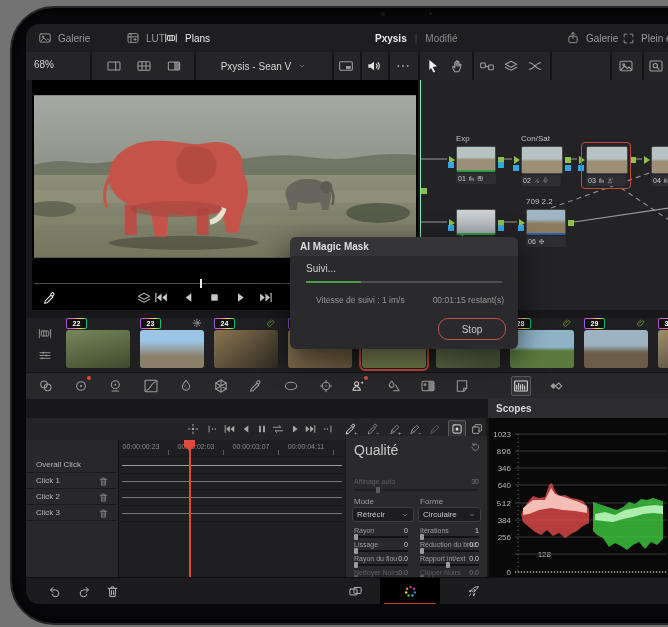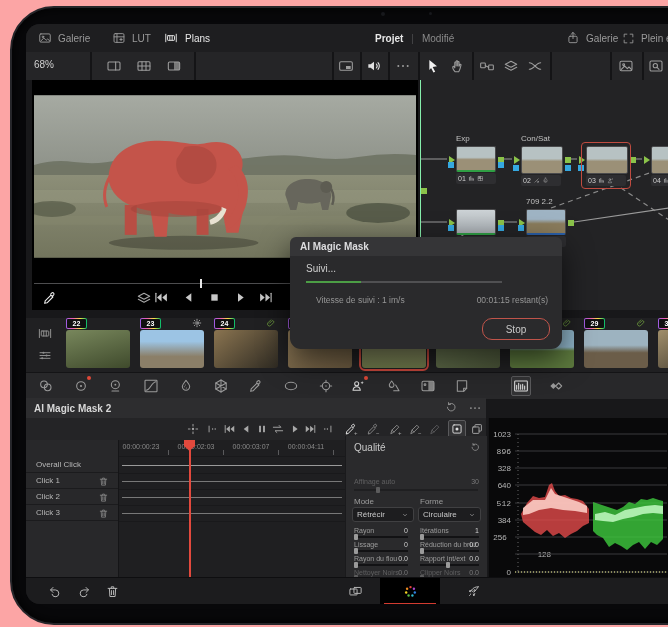--- a/index.html
+++ b/index.html
@@ -1,16 +1,16 @@
 <!DOCTYPE html>
 <html><head>
 <meta charset="utf-8">
 <style>
   html,body{margin:0;padding:0;background:#000;font-family:"Liberation Sans",sans-serif;}
-  #page{position:relative;width:668px;height:627px;overflow:hidden;background:#fca5a5;}
+  #page{position:relative;width:668px;height:627px;overflow:hidden;background:#737373;}
   svg.ic{display:block;fill:none;stroke:currentColor;stroke-width:1.6;stroke-linecap:round;stroke-linejoin:round;}
   
   #device{position:absolute;left:10px;top:6px;width:695px;height:615px;background:#08080a;border:2px solid #26262a;border-radius:44px 0 0 44px;box-shadow:inset 0 0 12px #000;}
   .camdot{position:absolute;width:4px;height:4px;border-radius:50%;background:#17181c;}
   #screen{position:absolute;left:26px;top:24px;width:642px;height:580px;background:#18181a;border-radius:14px 0 0 14px;overflow:hidden;}
   
   #topbar{position:absolute;left:0;top:0;width:642px;height:28px;background:#1e1e20;border-bottom:1px solid #111;}
   .tab{position:absolute;top:0;height:28px;display:flex;align-items:center;gap:6px;color:#9a9a9a;font-size:10px;}
   .tab.active{color:#e8e8e8;}
   .tbtxt{font-size:10px;}
@@ -31,21 +31,21 @@
   .sq-out{position:absolute;right:-9px;top:10px;width:6px;height:6px;background:#8bc34a;}
   .sqb{position:absolute;width:6px;height:6px;background:#35a8e0;bottom:2px;}
   .sqb.l{left:-9px;} .sqb.r{right:-9px;}
   .node.sel::after{content:"";position:absolute;left:-5px;top:-4px;right:-5px;bottom:-3px;border:1.5px solid #bf4b40;border-radius:4px;}
   .gedge{border-bottom:2px solid #2f9e44;box-sizing:border-box;}
   .bedge{border-bottom:2px solid #2a5fa8;box-sizing:border-box;}
   .t-sav{background:linear-gradient(180deg,#b7c2c3 45%,#9b9077 55%);}
   .t-sky{background:linear-gradient(180deg,#cdd3d6,#a7adb2);}
   .t-ele{background:linear-gradient(180deg,#9fb4c4 40%,#8a7c5c 60%);}
   
-  #dialog{position:absolute;left:264px;top:213px;width:272px;height:112px;background:#2a2a2c;border-radius:11px;box-shadow:0 10px 30px rgba(0,0,0,.65);z-index:30;}
+  #dialog{position:absolute;left:264px;top:213px;width:228px;height:112px;background:#2a2a2c;border-radius:6px;box-shadow:0 10px 30px rgba(0,0,0,.65);z-index:30;}
   #dlg-head{height:19px;background:#353537;border-radius:6px 6px 0 0;display:flex;align-items:center;padding:0 10px;color:#dcdcde;font-size:10px;font-weight:bold;}
   .prog-track{position:absolute;left:16px;top:44px;width:196px;height:2px;background:#505052;}
   .prog-fill{height:2px;background:#4c9e45;}
   #stop-btn{position:absolute;right:12px;bottom:9px;width:66px;height:20px;border:1px solid #c0544a;border-radius:10px;background:transparent;color:#c9c9c9;font-size:10px;display:flex;align-items:center;justify-content:center;}
   
   #filmstrip{position:absolute;left:0;top:294px;width:642px;height:54px;background:#202022;}
   .clip{position:absolute;top:0;width:64px;height:54px;}
   .thumb{position:absolute;left:0;top:12px;width:64px;height:38px;border-radius:3px;}
   .clip.sel .thumb{outline:2px solid #c9473c;outline-offset:1px;}
   .badge{position:absolute;left:0;top:0;min-width:15px;height:9px;padding:0 2px;border-radius:2px;font-size:7px;font-weight:bold;color:#fff;display:flex;align-items:center;justify-content:center;border:1.5px solid transparent;background:linear-gradient(#101010,#101010) padding-box,linear-gradient(90deg,#9b5de5,#f15bb5,#fee440,#00bb6e) border-box;}
@@ -372,34 +372,34 @@
 
   <div id="screen">
 
     <div id="topbar">
       <div class="tab" style="left:12px;">
         <svg class="ic" width="14" height="14">
             <use href="#i-gallery"></use>
           </svg>
         <span class="tbtxt">Galerie</span>
       </div>
-      <div class="tab" style="left:86px;">
+      <div class="tab" style="left:100px;">
         <svg class="ic" width="14" height="14">
             <use href="#i-lut"></use>
           </svg>
         <span class="tbtxt">LUT</span>
       </div>
       <div class="tab active" style="left:137px;">
         <svg class="ic" width="16" height="14">
             <use href="#i-plans"></use>
           </svg>
         <span class="tbtxt">Plans</span>
       </div>
       <div class="tab" style="left:349px;gap:8px;">
-        <span style="color:#e8e8e8;font-weight:bold;">Projet</span>
+        <span style="color:#e8e8e8;font-weight:bold;">Pxysis</span>
         <span style="color:#4a4a4c;">|</span>
         <span style="color:#8a8a8a;">Modifié</span>
       </div>
       <div class="tab" style="left:540px;">
         <svg class="ic" width="14" height="14">
             <use href="#i-share"></use>
           </svg>
         <span class="tbtxt">Galerie</span>
       </div>
       <div class="tab" style="left:596px;width:60px;overflow:hidden;">
@@ -416,20 +416,26 @@
       <svg class="ic tico" style="left:80px;">
           <use href="#i-view1"></use>
         </svg>
       <svg class="ic tico" style="left:110px;">
           <use href="#i-viewgrid"></use>
         </svg>
       <svg class="ic tico" style="left:140px;">
           <use href="#i-viewsplit"></use>
         </svg>
       <div class="vsep" style="left:168px;"></div>
+      <div style="position:absolute;left:170px;top:0;width:136px;height:28px;display:flex;align-items:center;justify-content:center;color:#d6d6d6;font-size:10px;">
+        <span>Pxysis - Sean V</span>
+        <svg class="ic" width="10" height="10" style="margin-left:6px;color:#8a8a8a;">
+            <use href="#i-chev"></use>
+          </svg>
+      </div>
       <div class="vsep" style="left:306px;"></div>
       <svg class="ic tico" style="left:312px;">
           <use href="#i-monhq"></use>
         </svg>
       <div class="vsep" style="left:334px;"></div>
       <svg class="ic tico" style="left:340px;color:#e0e0e0;">
           <use href="#i-speaker"></use>
         </svg>
       <div class="vsep" style="left:362px;"></div>
       <svg class="ic tico" style="left:369px;">
@@ -750,28 +756,22 @@
       <span class="fxico boxed" style="left:485px;top:3px;color:#e0e0e0;">
           <svg class="ic" width="16" height="16">
             <use href="#i-hist"></use>
           </svg>
         </span>
       <svg class="ic fxico" style="left:522px;">
           <use href="#i-keys"></use>
         </svg>
     </div>
 
-    <div class="phead" style="left:0;width:460px;padding-left:8px;box-sizing:border-box;">
-      <span>AI Magic Mask 2</span>
-      <svg class="ic" width="13" height="13" style="position:absolute;left:419px;top:3px;color:#9a9a9a;">
-          <use href="#i-reset"></use>
-        </svg>
-      <svg class="ic" width="14" height="14" style="position:absolute;left:442px;top:3px;color:#9a9a9a;">
-          <use href="#i-dots3"></use>
-        </svg>
+    <div class="phead" style="left:462px;width:180px;padding-left:8px;box-sizing:border-box;">
+      <span>Scopes</span>
     </div>
 
     <div id="ctrlrow">
       <svg class="ic cico" style="left:160px;">
           <use href="#i-trkpt"></use>
         </svg>
       <svg class="ic cico" style="left:179px;">
           <use href="#i-stepb"></use>
         </svg>
       <svg class="ic cico" style="left:196px;">
@@ -877,21 +877,21 @@
       <div class="lane" style="top:25px;background:#9a9a9a;"></div>
       <div class="lane" style="top:41px;"></div>
       <div class="lane" style="top:57px;"></div>
       <div class="lane" style="top:73px;"></div>
 
       <div id="playhead-cap"></div>
       <div id="playhead-line"></div>
     </div>
 
     <div id="settings">
-      <div style="position:absolute;left:8px;top:6px;color:#c9c9c9;font-size:10px;">Qualité</div>
+      <div style="position:absolute;left:8px;top:6px;color:#c9c9c9;font-size:14px;">Qualité</div>
       <svg class="ic" width="11" height="11" style="position:absolute;left:124px;top:6px;color:#9a9a9a;">
           <use href="#i-reset"></use>
         </svg>
       <div class="slbl dim" style="left:8px;top:42px;">Affinage auto</div>
       <div class="sval dim" style="right:8px;top:42px;">30</div>
       <div class="strack dim" style="left:8px;top:53px;width:124px;">
           <span class="sthumb" style="left:22px;"></span>
         </div>
       <div class="slbl" style="left:8px;top:61px;font-size:8px;">Mode</div>
       <div class="slbl" style="left:74px;top:61px;font-size:8px;text-align:right;">Forme</div>
@@ -949,25 +949,25 @@
       <div class="slbl dim" style="left:74px;top:133px;">Clipper Noirs</div>
       <div class="sval dim" style="left:113px;top:133px;width:20px;">0.0</div>
       <div class="strack dim" style="left:74px;top:141px;width:59px;">
           <span class="sthumb" style="left:0;"></span>
         </div>
     </div>
 
     <div id="scopes-body">
       <div class="axlbl" style="top:16px;">1023</div>
       <div class="axlbl" style="top:33px;font-family:Liberation Mono, monospace;">896</div>
-      <div class="axlbl" style="top:50px;">328</div>
+      <div class="axlbl" style="top:50px;">346</div>
       <div class="axlbl" style="top:67px;">640</div>
       <div class="axlbl" style="top:85px;font-family:Liberation Mono, monospace;">512</div>
       <div class="axlbl" style="top:102px;">384</div>
-      <div class="axlbl" style="top:119px;text-align:center;">256</div>
+      <div class="axlbl" style="top:119px;">256</div>
       <div class="axlbl" style="top:136px;margin-left:40px;">128</div>
       <div class="axlbl" style="top:154px;">0</div>
       <svg width="180" height="159" style="position:absolute;left:0;top:0;">
         <g stroke="#3a3a3c" stroke-width="1">
           <line x1="26" y1="16" x2="178" y2="16"></line>
             <line x1="26" y1="33" x2="178" y2="33"></line>
           <line x1="26" y1="50" x2="178" y2="50"></line>
             <line x1="26" y1="67" x2="178" y2="67"></line>
           <line x1="26" y1="85" x2="178" y2="85"></line>
             <line x1="26" y1="102" x2="178" y2="102"></line>

